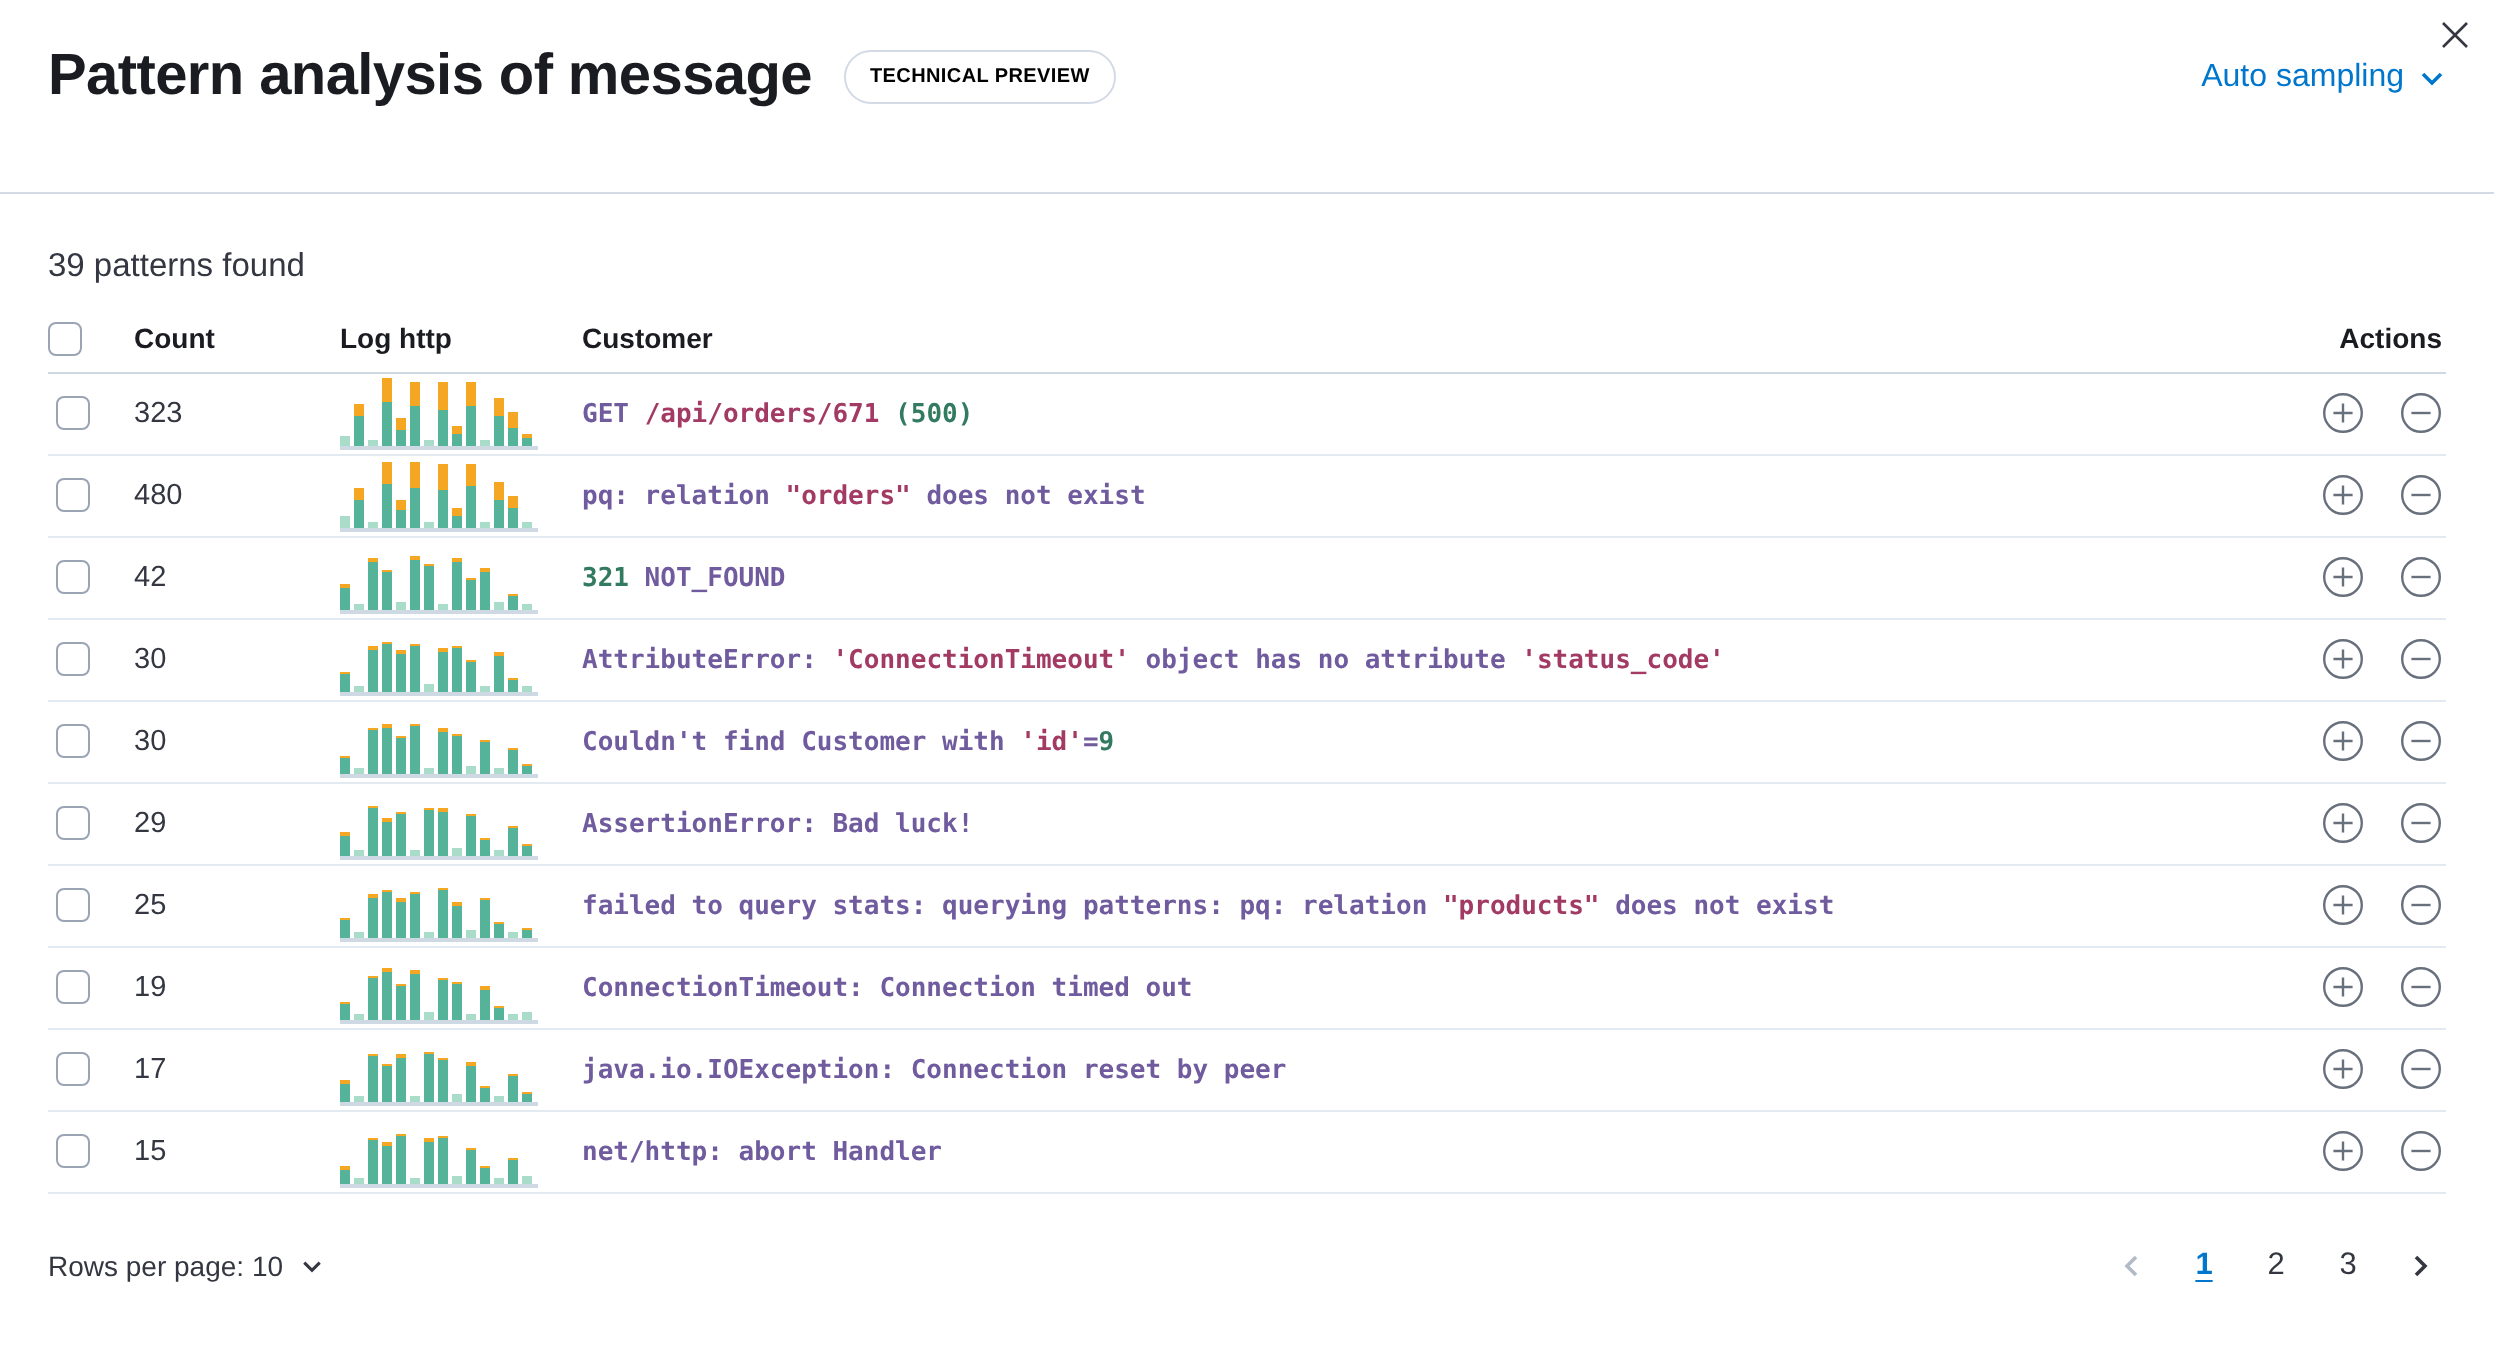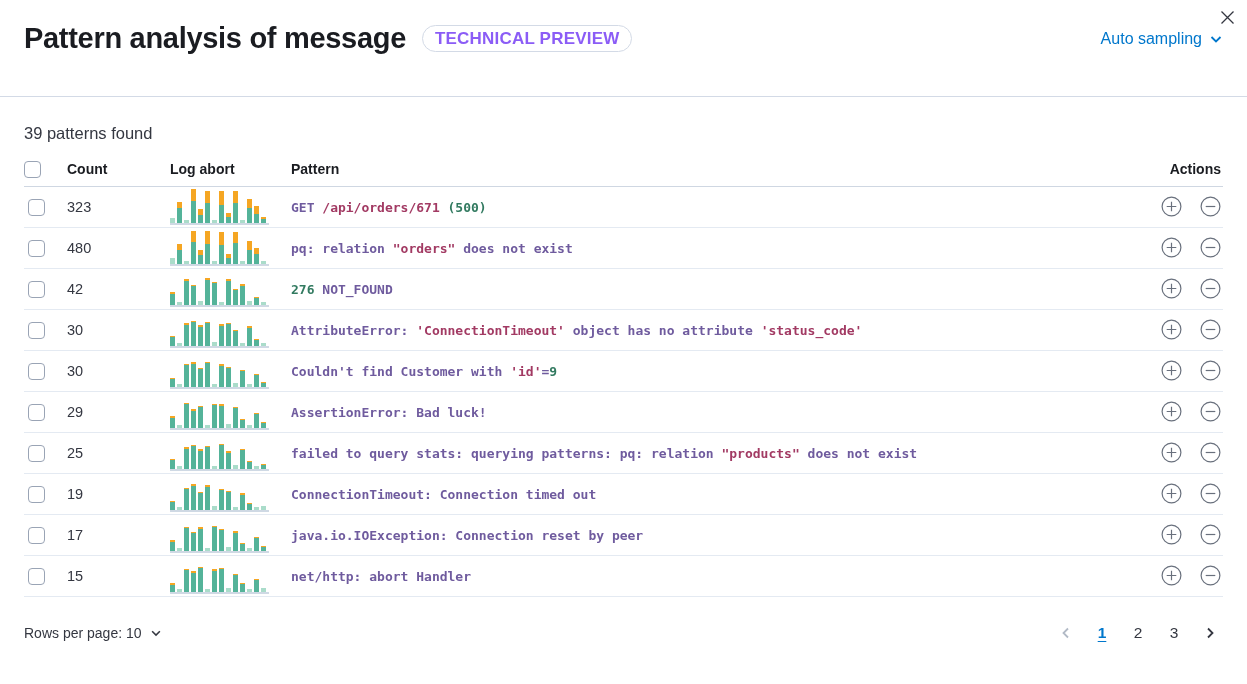--- a/index.html
+++ b/index.html
@@ -6,22 +6,22 @@
   html,body { width:1247px; height:684px; background:#fff; overflow:hidden;
     font-family:"Liberation Sans", sans-serif; color:#343741; }
 
   .flyout { position:relative; width:1247px; height:492px; background:#fff; }
 
   
   .flyout-header { padding:22px 24px 0 24px; height:97px; border-bottom:1px solid #d3dae6; }
   .title-row { display:flex; align-items:center; gap:16px; }
   .page-title { font-size:29px; font-weight:700; color:#1a1c21; letter-spacing:-0.3px; }
   .beta-badge { display:inline-block; border:1px solid #d3dae6; border-radius:24px;
-    padding:0 12px; line-height:25px; height:27px; font-size:17px; font-weight:700;
-    color:#8b5cf6; letter-spacing:0.2px; white-space:nowrap; }
+    padding:0 12px; line-height:25px; height:27px; font-size:10px; font-weight:700;
+    color:#000000; letter-spacing:0.2px; white-space:nowrap; }
   .sampling { margin-left:auto; display:flex; align-items:center; gap:7px;
     background:none; border:none; cursor:pointer; font-size:16px;
     font-family:"Liberation Sans", sans-serif; }
   .close-btn { position:absolute; top:5px; right:8px; width:24px; height:24px;
     background:none; border:none; cursor:pointer; display:flex; align-items:center;
     justify-content:center; }
 
   
   .main { padding:0 24px; }
   .summary { margin-top:27px; font-size:16.5px; color:#343741; }
@@ -97,22 +97,22 @@
         <col class="w-check">
           <col class="w-count">
           <col class="w-rate">
           <col>
           <col class="w-act">
       </colgroup>
       <thead>
         <tr>
           <th class="c-check"><span class="checkbox"></span></th>
           <th>Count</th>
-          <th>Log abort</th>
-          <th>Pattern</th>
+          <th>Log http</th>
+          <th>Customer</th>
           <th class="c-act">Actions</th>
         </tr>
       </thead>
       <tbody id="tbody">
           <tr>
             <td class="c-check"><span class="checkbox"></span></td>
      <td class="c-count">323</td>
      <td class="c-rate">
               <div class="spark">
                 <div class="bar">
@@ -314,21 +314,21 @@
                 <div class="bar">
                   <div class="seg o" style="height: 1px;"></div>
                   <div class="seg t" style="height: 7px;"></div>
                 </div>
                 <div class="bar">
                   <div class="seg o" style="height: 0px;"></div>
                   <div class="seg t light" style="height: 3px;"></div>
                 </div>
               </div>
             </td>
-     <td class="c-ex"><code><span style="color: rgb(50, 122, 96);">276</span><span style="color: rgb(111, 91, 158);"> NOT_FOUND</span></code></td>
+     <td class="c-ex"><code><span style="color: rgb(50, 122, 96);">321</span><span style="color: rgb(111, 91, 158);"> NOT_FOUND</span></code></td>
      <td class="c-act"><button class="icon-btn">
      <svg width="21" height="21" viewBox="0 0 21 21">
        <circle cx="10.5" cy="10.5" r="9.4" fill="none" stroke="#69707d" stroke-width="1.2"></circle>
        <path d="M5.7 10.5 H15.3 M10.5 5.7 V15.3" stroke="#69707d" stroke-width="1.2" fill="none"></path>
      </svg></button><button class="icon-btn">
      <svg width="21" height="21" viewBox="0 0 21 21">
        <circle cx="10.5" cy="10.5" r="9.4" fill="none" stroke="#69707d" stroke-width="1.2"></circle>
        <path d="M5.7 10.5 H15.3 " stroke="#69707d" stroke-width="1.2" fill="none"></path>
      </svg></button></td>
           </tr>

